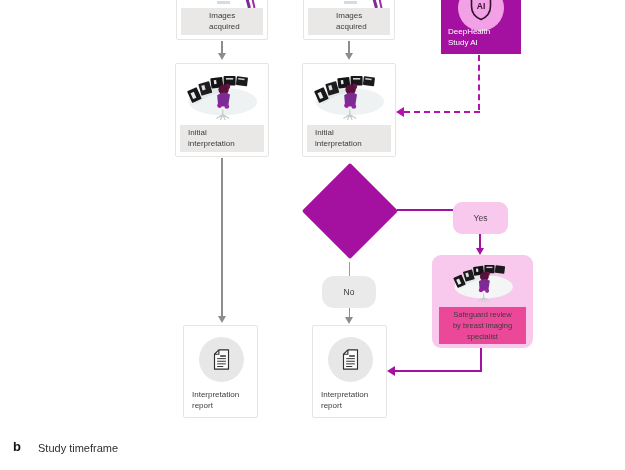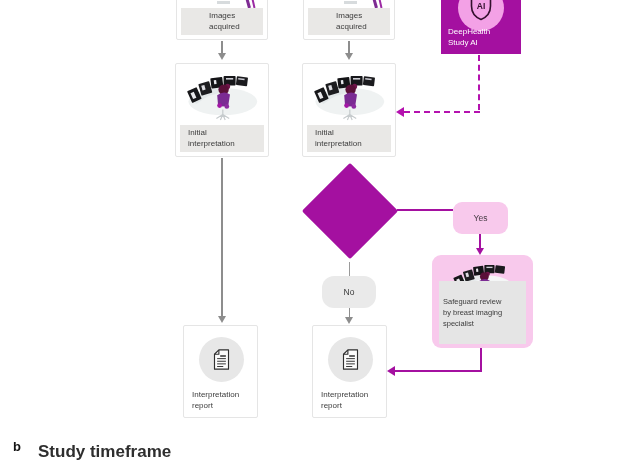--- a/index.html
+++ b/index.html
@@ -84,42 +84,42 @@
     display: flex; align-items: center; justify-content: center;
     font-size: 8.5px; color: #453a43; }
   #no-box {
     position: absolute; left: 322px; top: 276px; width: 54px; height: 32px;
     background: #eaeaea; display: flex; align-items: center; justify-content: center;
     font-size: 8.5px; color: #3c3c3c; border-radius: 12px;
   }
   #safeguard-box { left: 432px; top: 255px; width: 101px; height: 93px; }
   #safeguard-label {
     position: absolute; left: 7px; right: 7px; bottom: 4px;
-    background: #e5e5e5; padding: 15px 4px;
-    font-size: 7.5px; line-height: 11px; color: #3c3c3c;
+    background: #ec4899; padding: 2px 4px;
+    font-size: 7.5px; line-height: 11px; color: #3c3c3c; text-align: center;
   }
   .report-circle {
     position: absolute; left: 15px; top: 11px;
     width: 45px; height: 45px; border-radius: 50%;
     background: #e7e7e7;
     display: flex; align-items: center; justify-content: center;
   }
   .report-label {
     position: absolute; left: 8px; top: 63px;
     font-size: 8px; line-height: 11px; color: #3c3c3c;
   }
   .ws { display: block; margin: 4px auto 0; }
   .mam { position: absolute; left: 4px; top: 44px; }
   #panel-label {
     position: absolute; left: 13px; top: 439px;
     font-size: 13px; font-weight: bold; color: #141414;
   }
   #panel-caption {
     position: absolute; left: 38px; top: 442px;
-    font-size: 17px; color: #2e2e2e; font-weight: bold;
+    font-size: 11px; color: #2e2e2e;
   }
 </style>
 </head>
 <body>
 
 <div id="figure">
 
   <div class="node" style="left:176px; top:-46px; width:92px; height:86px;">
     <svg class="mam" viewBox="0 0 84 10" width="84" height="10">
       <rect x="36" y="2" width="13" height="3" fill="#d7dbdd"></rect>

